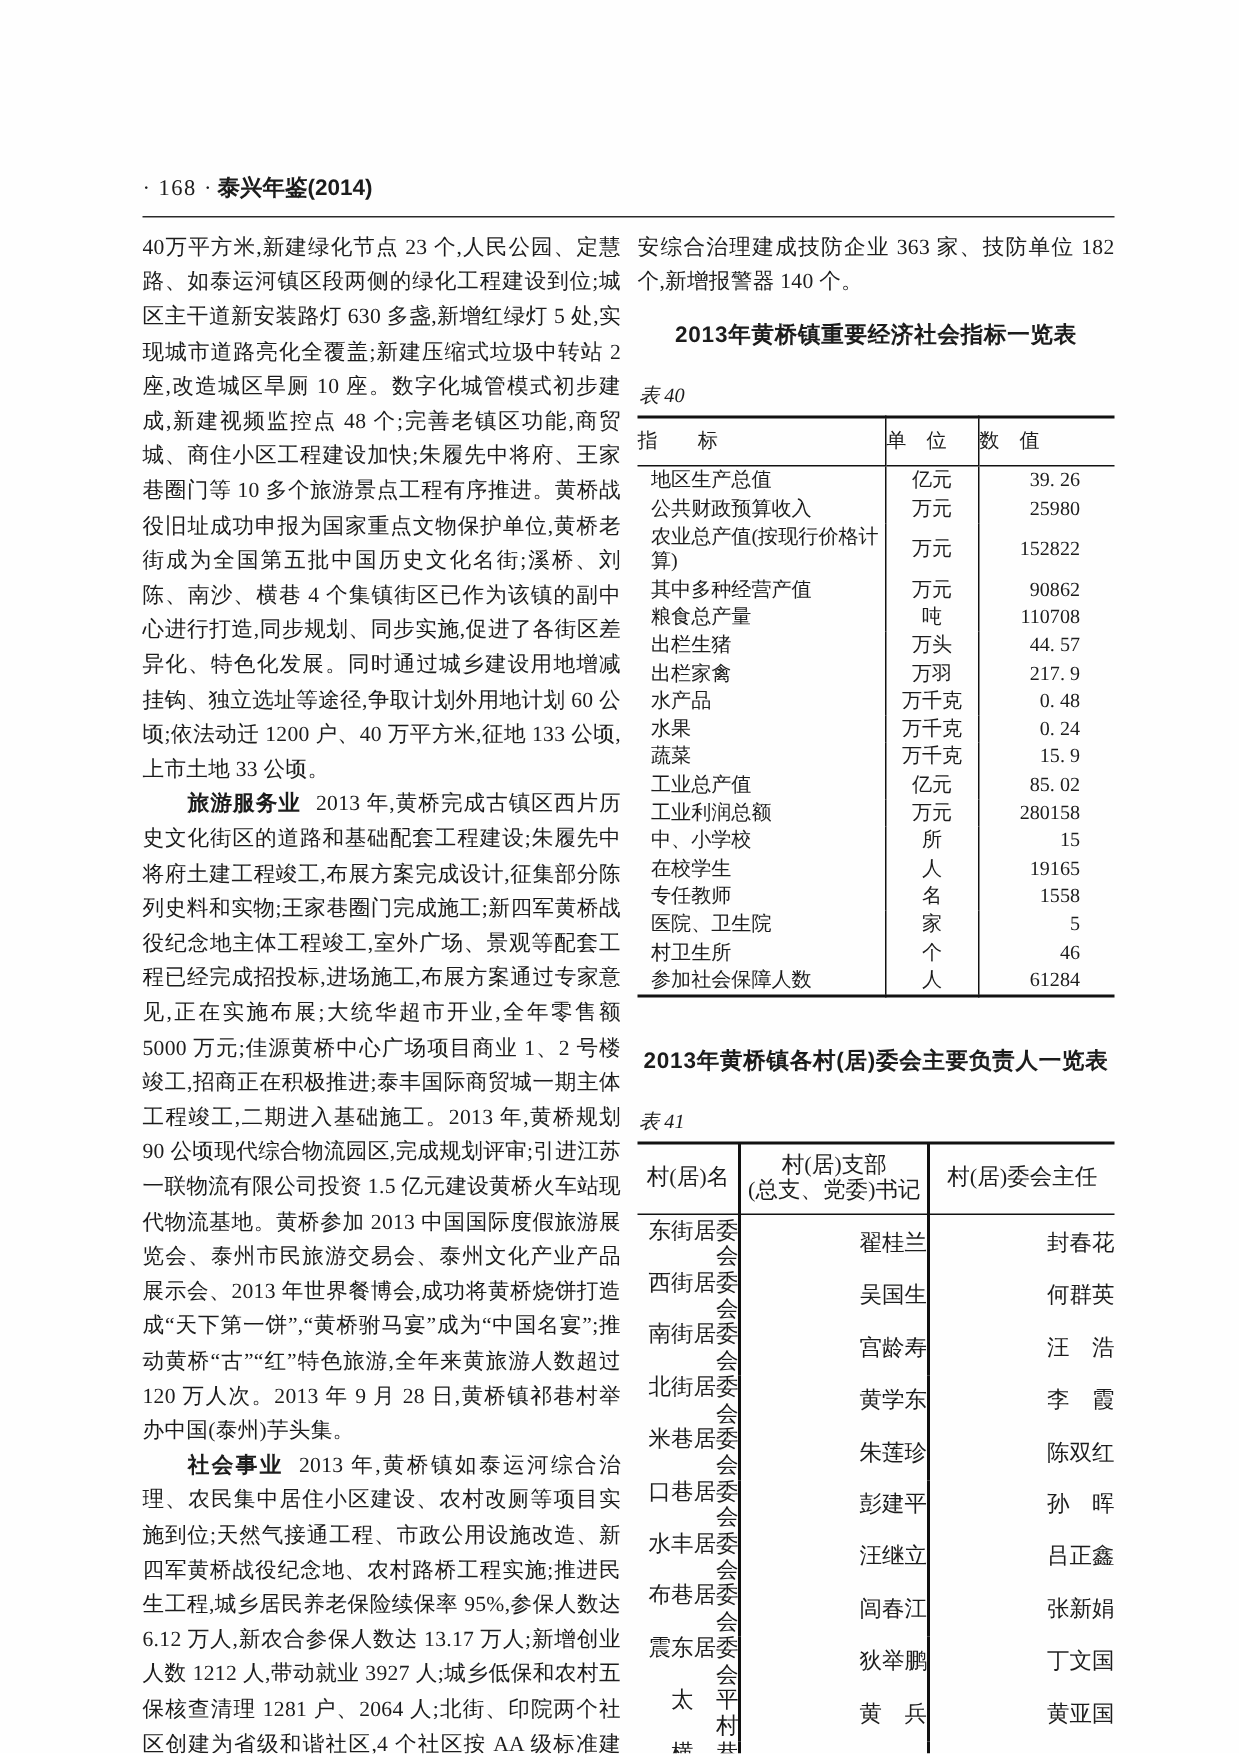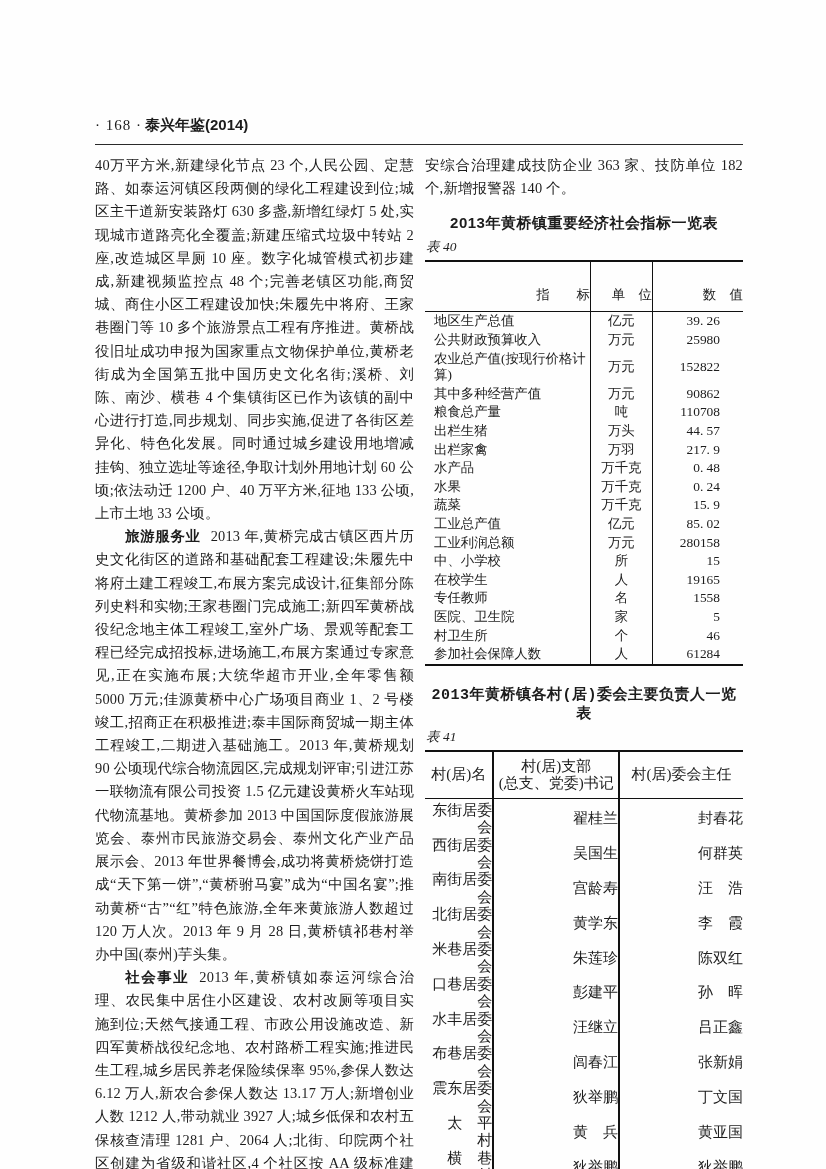--- a/index.html
+++ b/index.html
@@ -16,28 +16,28 @@
   .col{width:319px;}
   .col.right{width:318px;}
 
   .body-p{margin:0;text-align:justify;font-size:14.4px;line-height:23.2px;letter-spacing:0.2px;}
   .body-p.indented{text-indent:2.1em;}
   .lead{font-weight:bold;margin-right:0.7em;}
 
   
   .tbl-title{font-family:"Liberation Sans","DejaVu Sans",sans-serif;font-weight:bold;font-size:15px;
              text-align:center;letter-spacing:0.5px;margin-top:14px;}
-  .tbl-title.t2{margin-top:19px;font-family:Liberation Mono, monospace;}
-  .tbl-caption{font-size:13.5px;font-style:italic;margin:5px 0 4px 1px;}
+  .tbl-title.t2{margin-top:33px;}
+  .tbl-caption{font-size:13.5px;font-style:italic;margin:22px 0 4px 1px;}
 
   
   table{table-layout:fixed;}
   .t40{width:100%;border-collapse:collapse;border-top:2.5px solid #111;border-bottom:2.5px solid #111;
        font-size:13.4px;}
-  .t40 th{font-weight:normal;border-bottom:1.2px solid #111;padding:24px 0 7px;text-align:right;}
+  .t40 th{font-weight:normal;border-bottom:1.2px solid #111;padding:6px 0 7px;text-align:left;}
   .t40 th+th,.t40 td+td{border-left:1.4px solid #111;}
   .t40 col.c1{width:52%;}.t40 col.c2{width:19.5%;}.t40 col.c3{width:28.5%;}
   .t40 td{padding:1px 0;line-height:16.6px;}
   .t40 td.ind{text-align:left;padding-left:9px;}
   .t40 td.unit{text-align:center;}
   .t40 td.val{text-align:right;padding-right:23px;}
 
   
   .t41{width:100%;border-collapse:collapse;border-top:2.5px solid #111;border-bottom:2px solid #a21caf;
        font-size:15px;}

